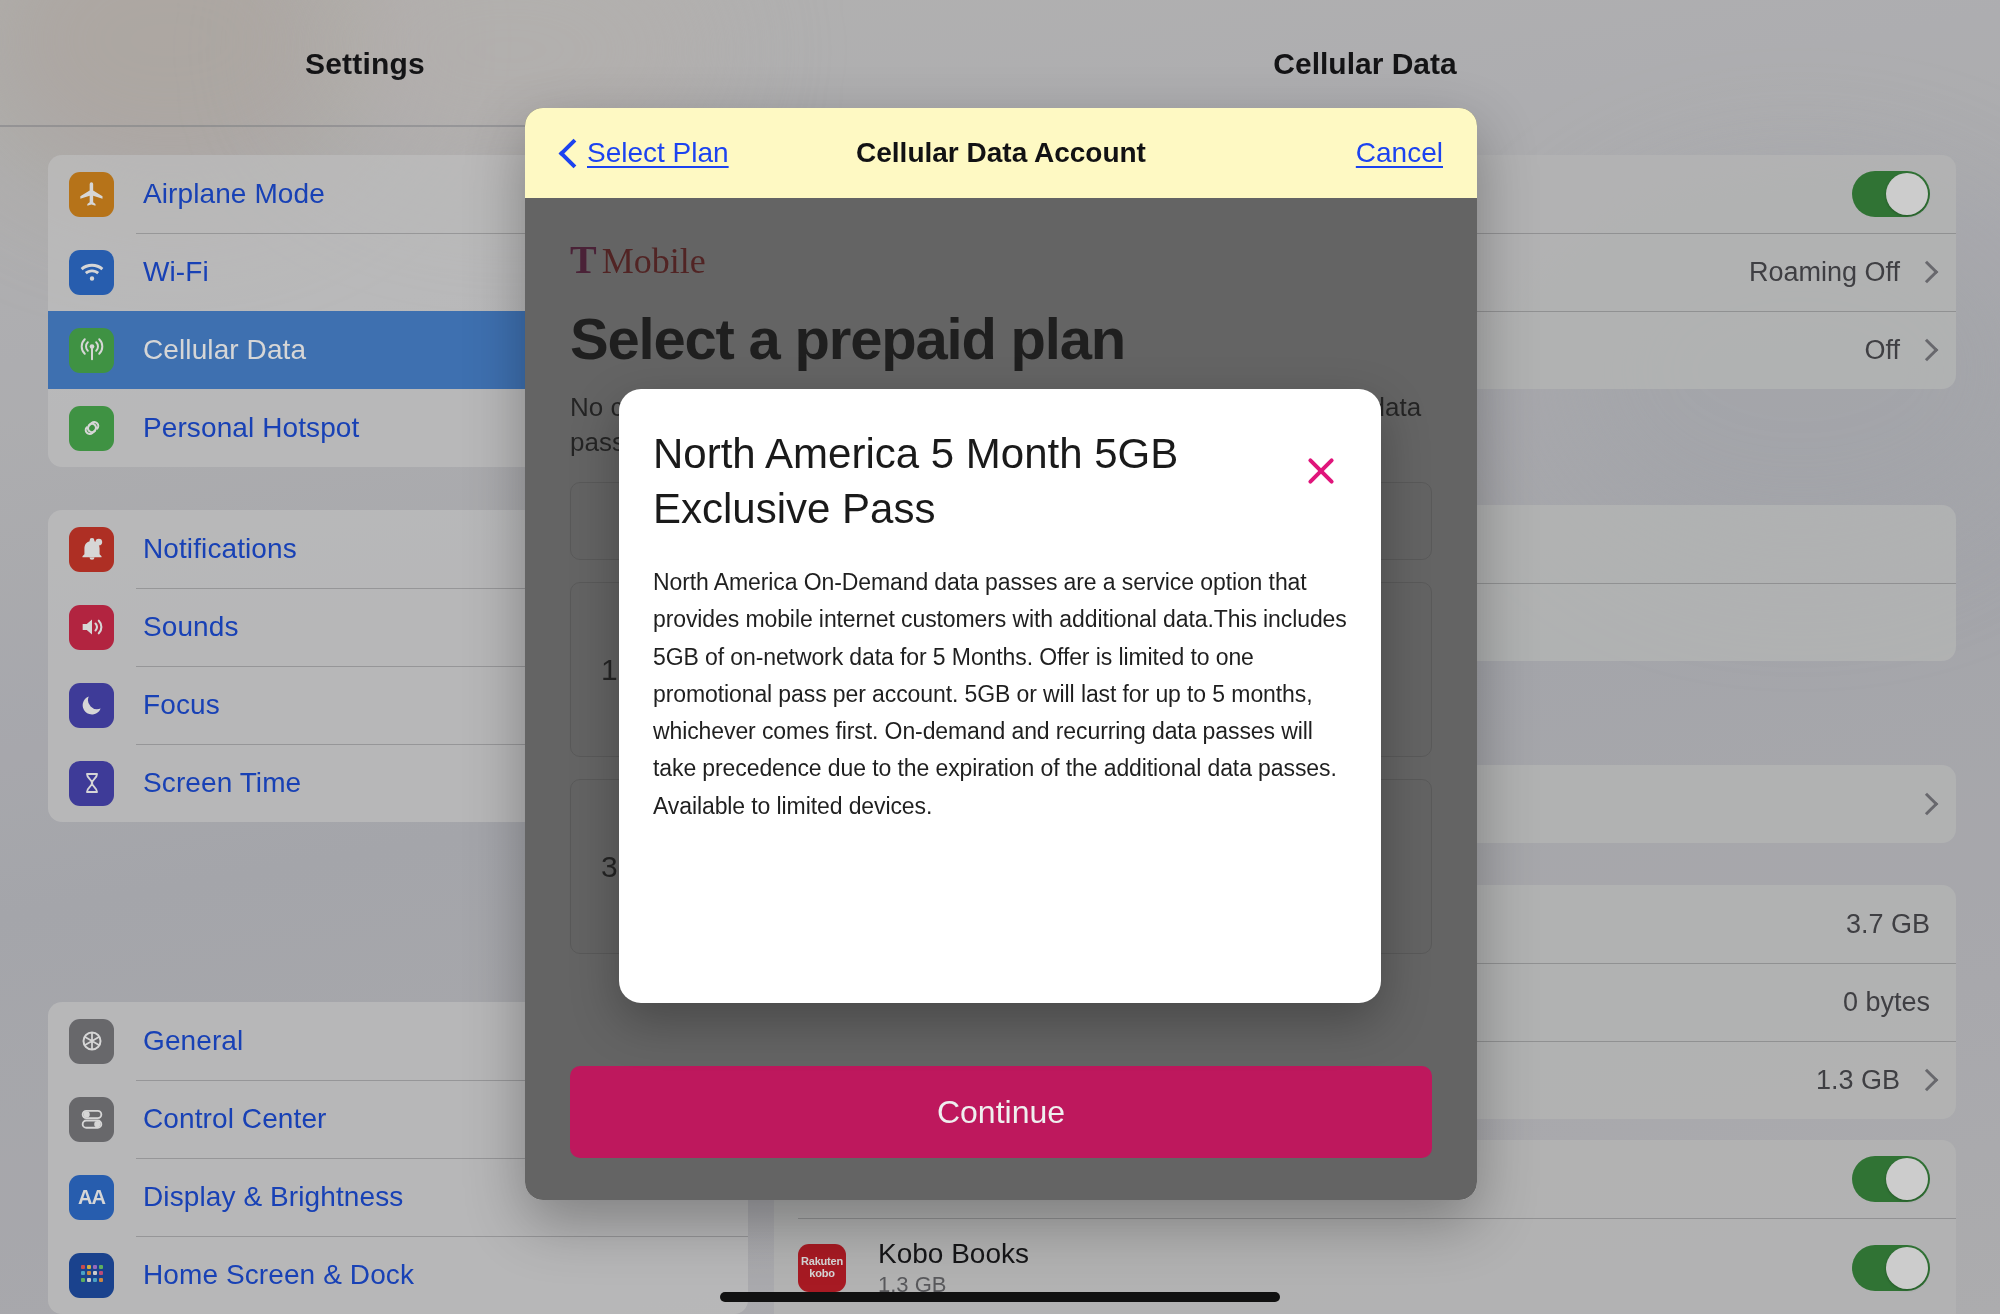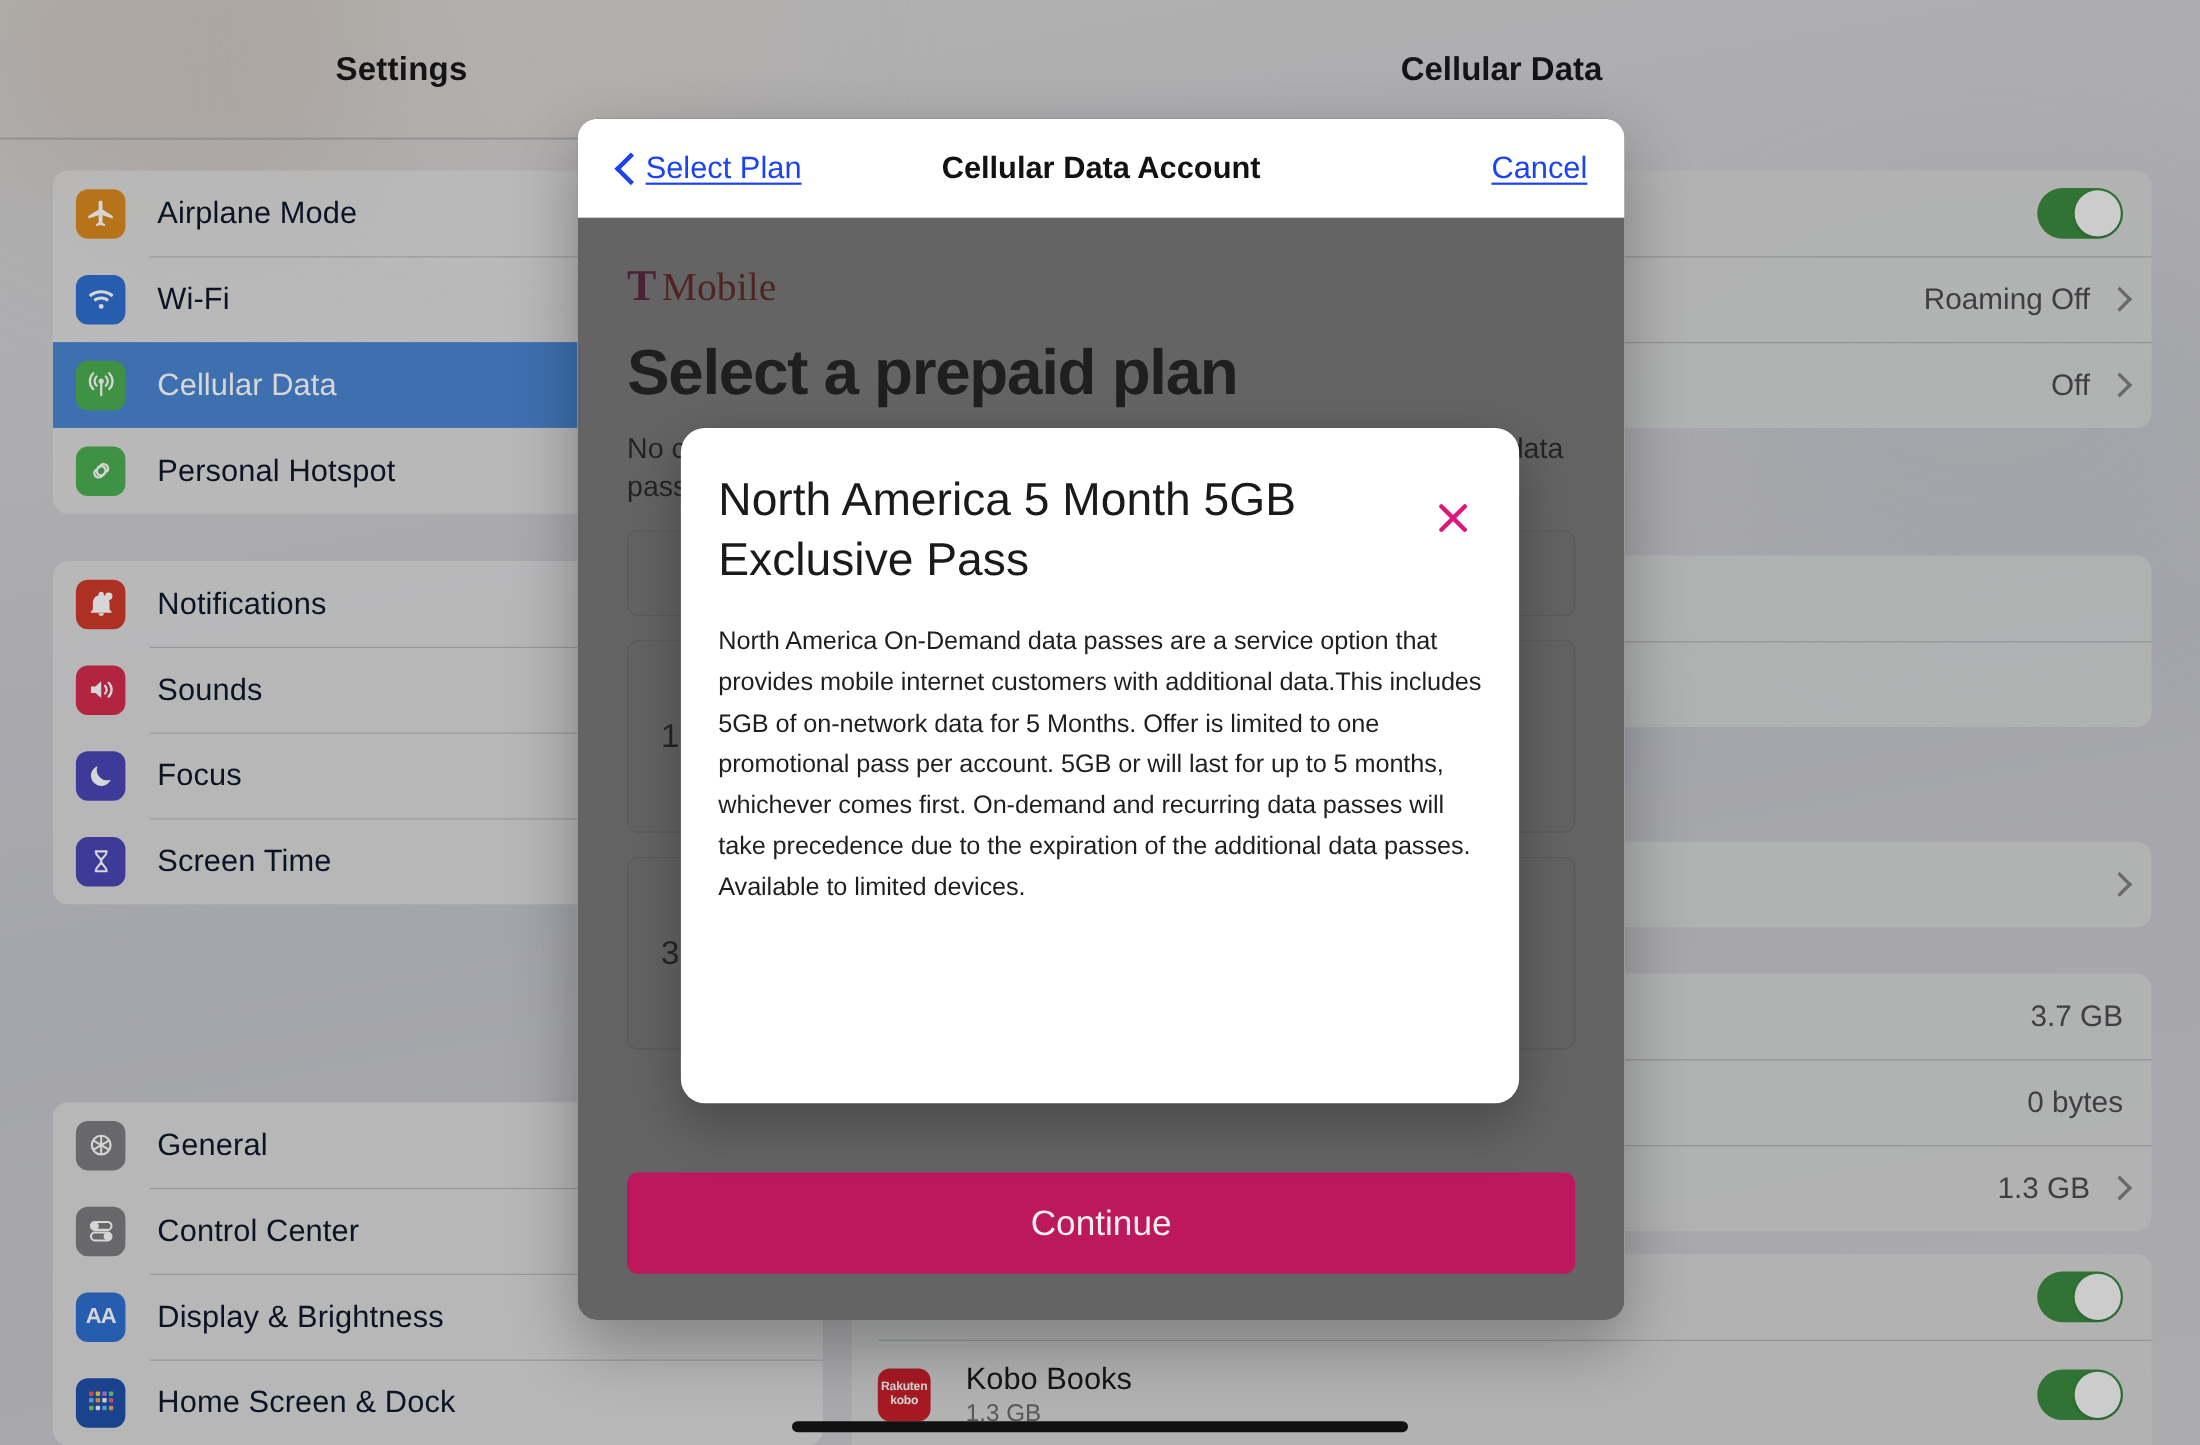--- a/index.html
+++ b/index.html
@@ -50,21 +50,21 @@
     height: 1px; background: rgba(120,120,125,.4);
   }
   .sb-row.sel::before, .sb-row.sel + .sb-row::before { background: transparent; }
   .sb-icon {
     width: 45px; height: 45px; border-radius: 11px; flex: 0 0 auto;
     display: flex; align-items: center; justify-content: center;
     color: #fff;
   }
   .sb-icon svg { display: block; }
   .sb-label {
-    margin-left: 29px; font-size: 28px; color: #0f172a; letter-spacing: .1px;
+    margin-left: 29px; font-size: 28px; color: #1d4ed8; letter-spacing: .1px;
   }
   .sb-row.sel .sb-label { color: #fff; }
 
   
   .detail { position: absolute; left: 730px; top: 0; right: 0; height: 1314px; }
   .detail-title {
     position: absolute; left: 0; top: 47px; width: 100%;
     text-align: center; font-size: 30px; font-weight: bold; color: #19191b;
   }
   .d-group {
@@ -117,21 +117,21 @@
   .scrim { position: absolute; inset: 0; background: rgba(0,0,0,.16); }
 
   
   .sheet {
     position: absolute; left: 525px; top: 108px; width: 952px; height: 1092px;
     border-radius: 18px; overflow: hidden;
     background: #4c4c4c;
     box-shadow: 0 22px 60px rgba(0,0,0,.30);
   }
   .sheet-nav {
-    position: relative; height: 90px; background: #ffffff;
+    position: relative; height: 90px; background: #fef9c3;
     display: flex; align-items: center; padding: 0 34px;
   }
   .nav-back { display: flex; align-items: center; gap: 12px; cursor: pointer; }
   .nav-chev { width: 16px; height: 28px; position: relative; }
   .nav-chev::before {
     content:""; position:absolute; left:4px; top:4px;
     width: 17px; height: 17px;
     border-left: 4px solid #1c43f0; border-bottom: 4px solid #1c43f0;
     transform: rotate(45deg);
   }

